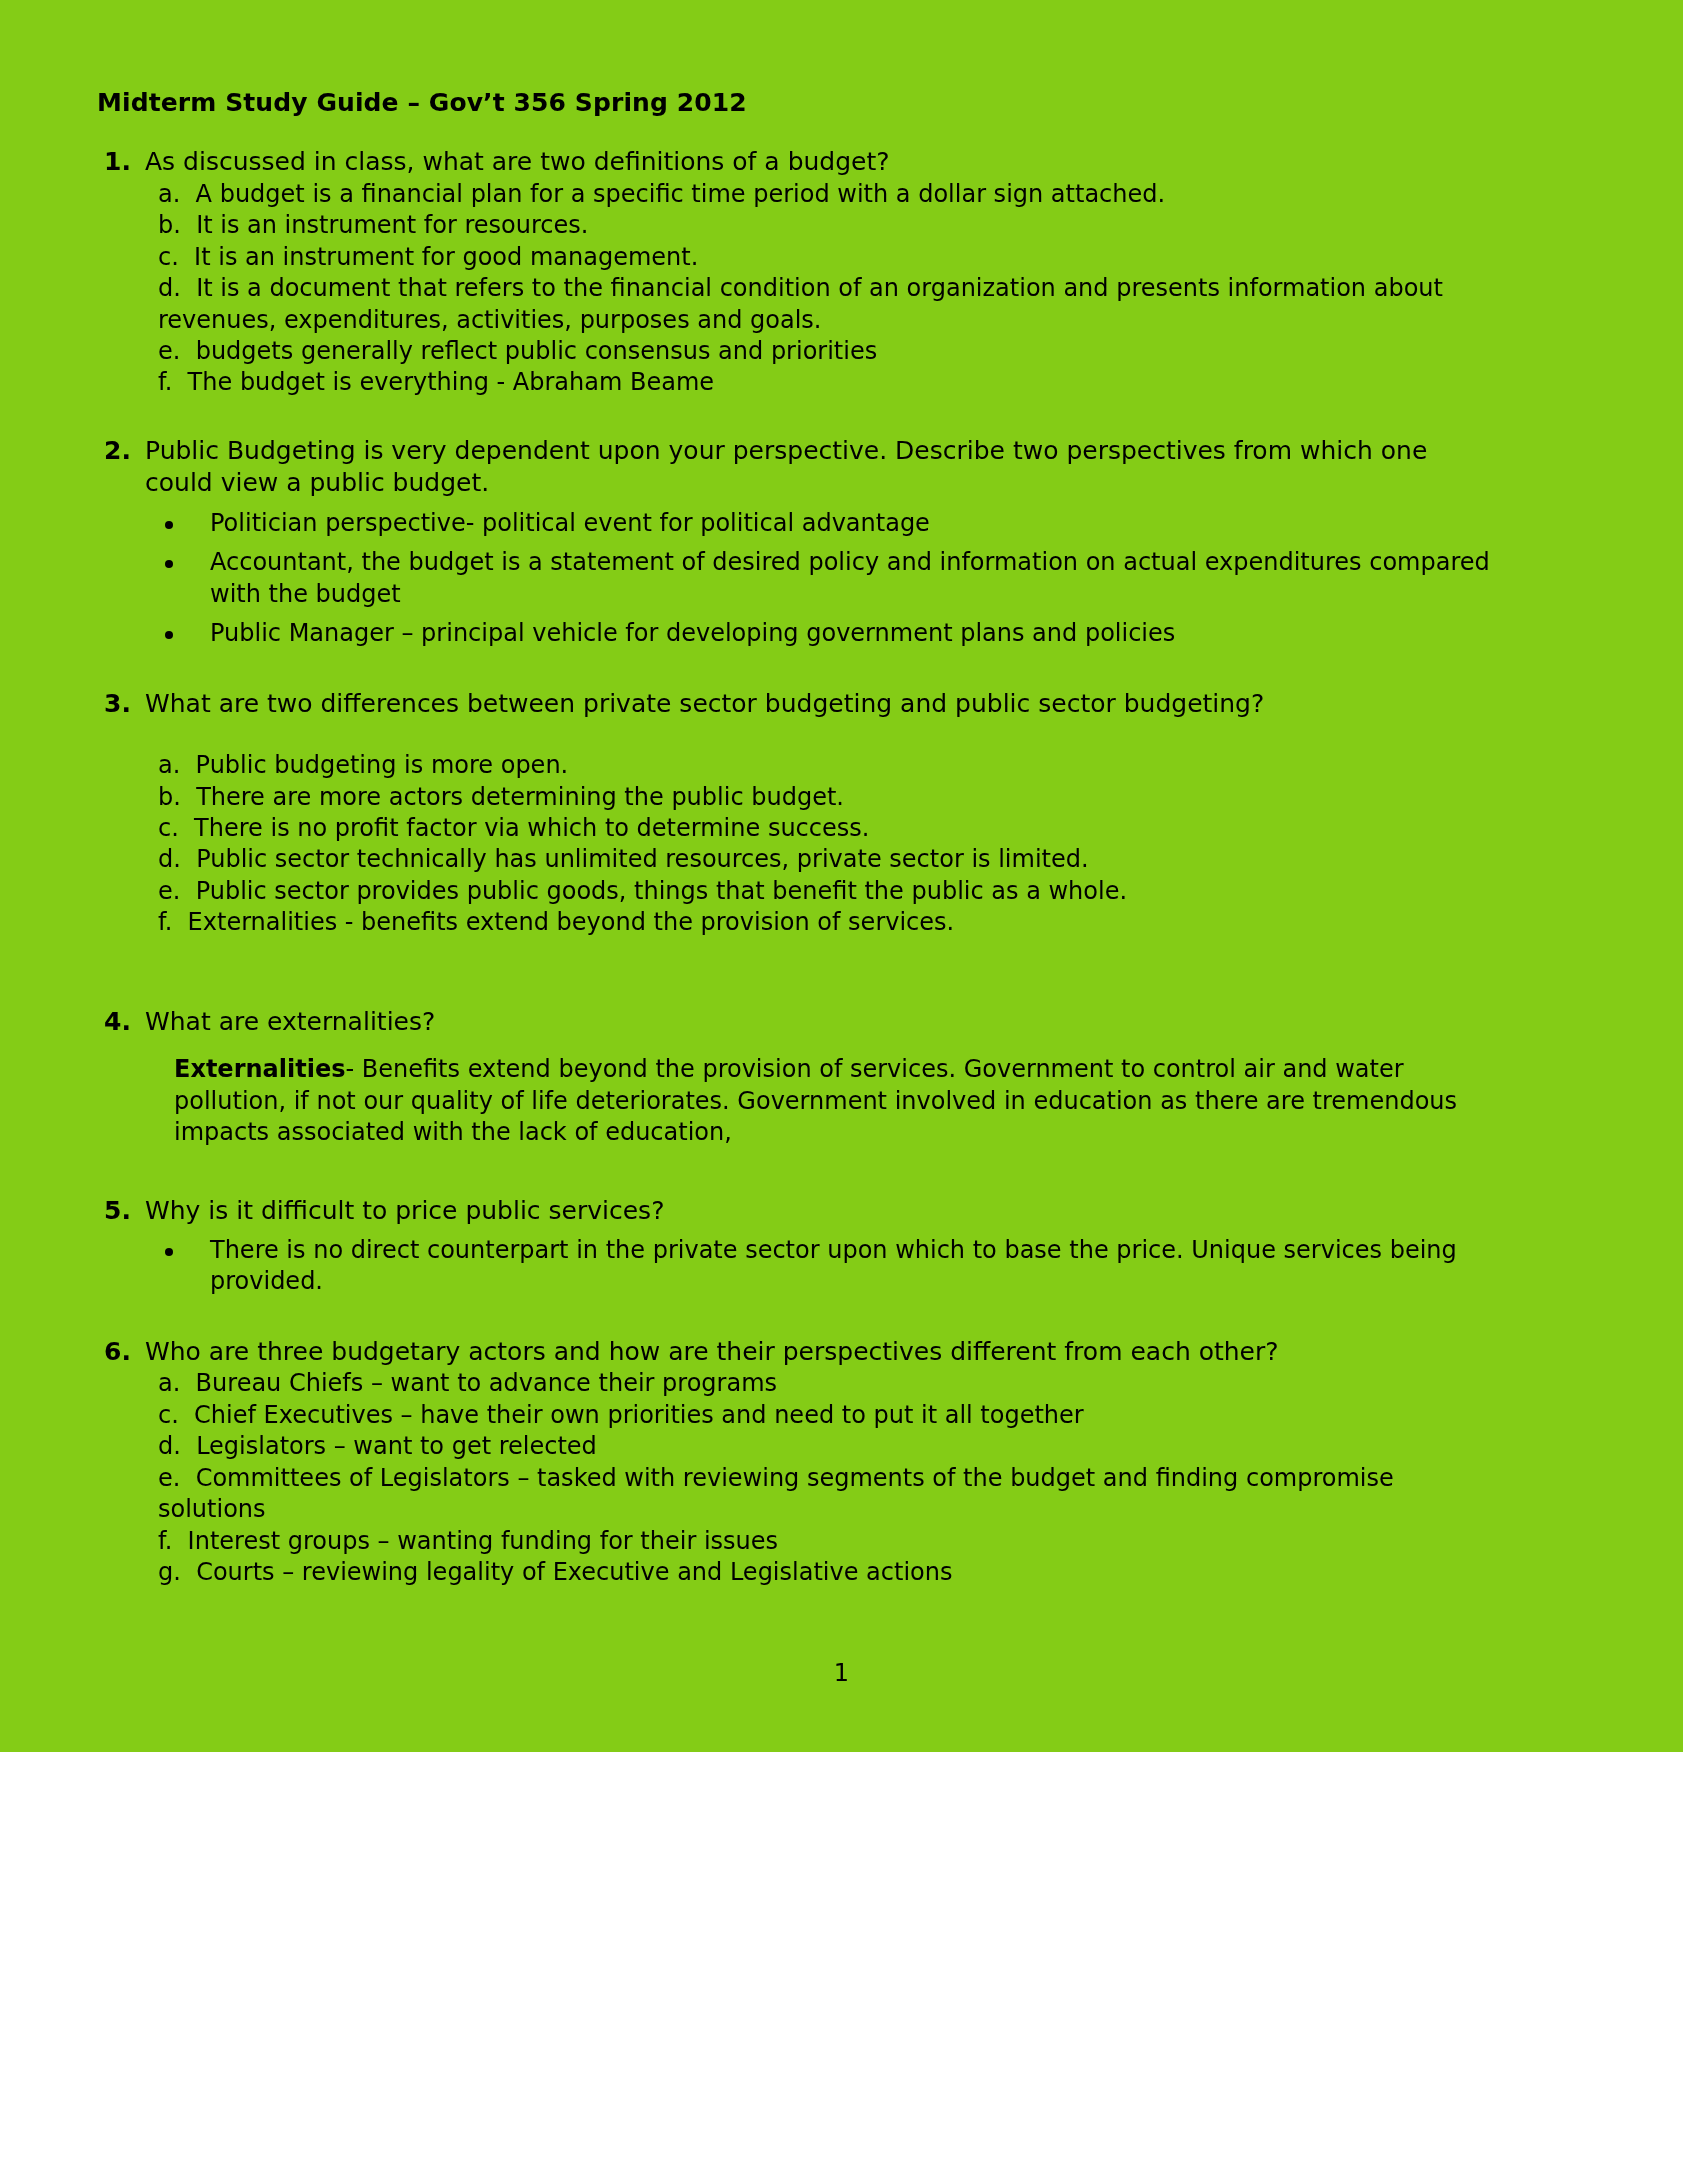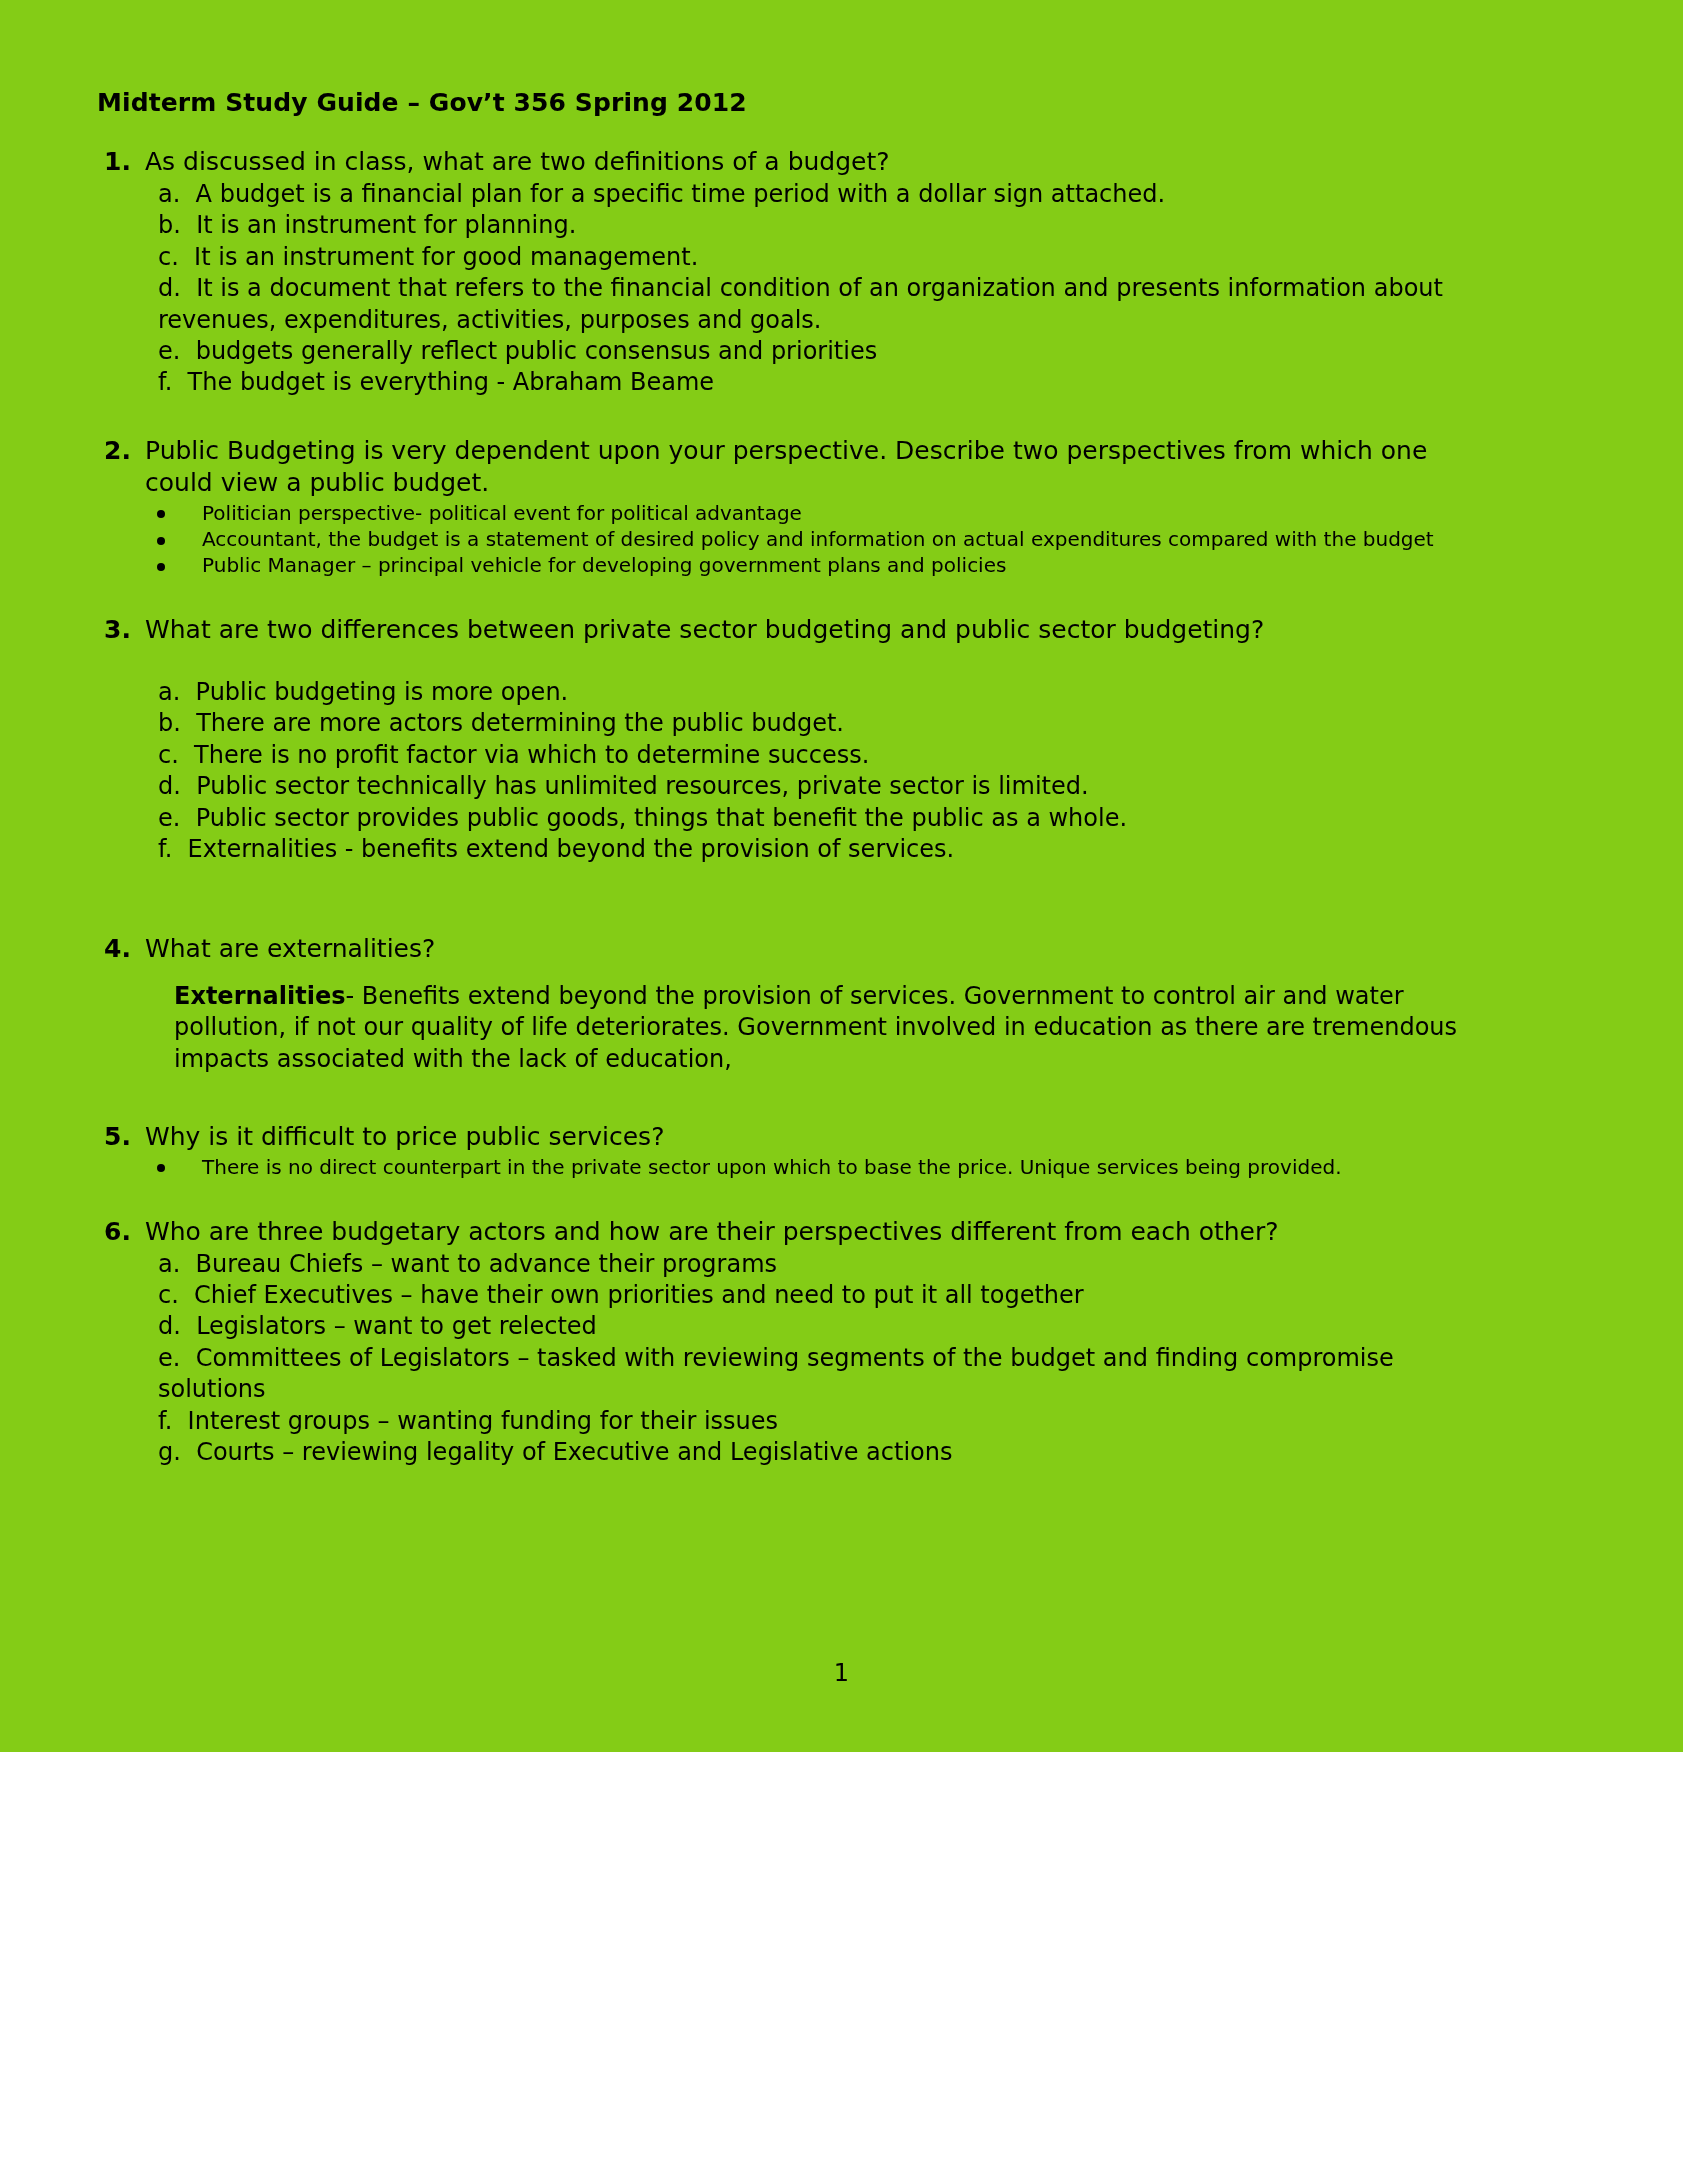--- a/index.html
+++ b/index.html
@@ -64,25 +64,25 @@
   }
   .lettered-item .lbl {
     display: inline;
   }
   .bulleted-list {
     list-style: none;
     margin: 0;
     padding: 0 0 0 54px;
   }
   .bulleted-list li {
-    font-size: 20px;
+    font-size: 24px;
     line-height: 1.31;
     position: relative;
     padding-left: 51px;
-    margin: 0;
+    margin: 8px;
   }
   .bulleted-list li .dot {
     position: absolute;
     left: 6px;
     top: 0.53em;
     width: 8px;
     height: 8px;
     background: #000;
     border-radius: 50%;
   }
@@ -113,21 +113,21 @@
 
   <h1 class="doc-title">Midterm Study Guide – Gov’t 356 Spring 2012</h1>
 
   <div class="question-block">
     <div class="q-row">
       <div class="q-num">1.</div>
       <div class="q-text">As discussed in class, what are two definitions of a budget?</div>
     </div>
     <div class="answer-area">
       <p class="lettered-item"><span class="lbl">a.</span>&nbsp; <span>A budget is a financial plan for a specific time period with a dollar sign attached.</span></p>
-      <p class="lettered-item"><span class="lbl">b.</span>&nbsp; <span>It is an instrument for planning.</span></p>
+      <p class="lettered-item"><span class="lbl">b.</span>&nbsp; <span>It is an instrument for resources.</span></p>
       <p class="lettered-item"><span class="lbl">c.</span>&nbsp; <span>It is an instrument for good management.</span></p>
       <p class="lettered-item"><span class="lbl">d.</span>&nbsp; <span>It is a document that refers to the financial condition of an organization and presents information about revenues, expenditures, activities, purposes and goals.</span></p>
       <p class="lettered-item"><span class="lbl">e.</span>&nbsp; <span>budgets generally reflect public consensus and priorities</span></p>
       <p class="lettered-item"><span class="lbl">f.</span>&nbsp; <span>The budget is everything - Abraham Beame</span></p>
     </div>
   </div>
 
   <div class="spacer-md"></div>
 
   <div class="question-block">

